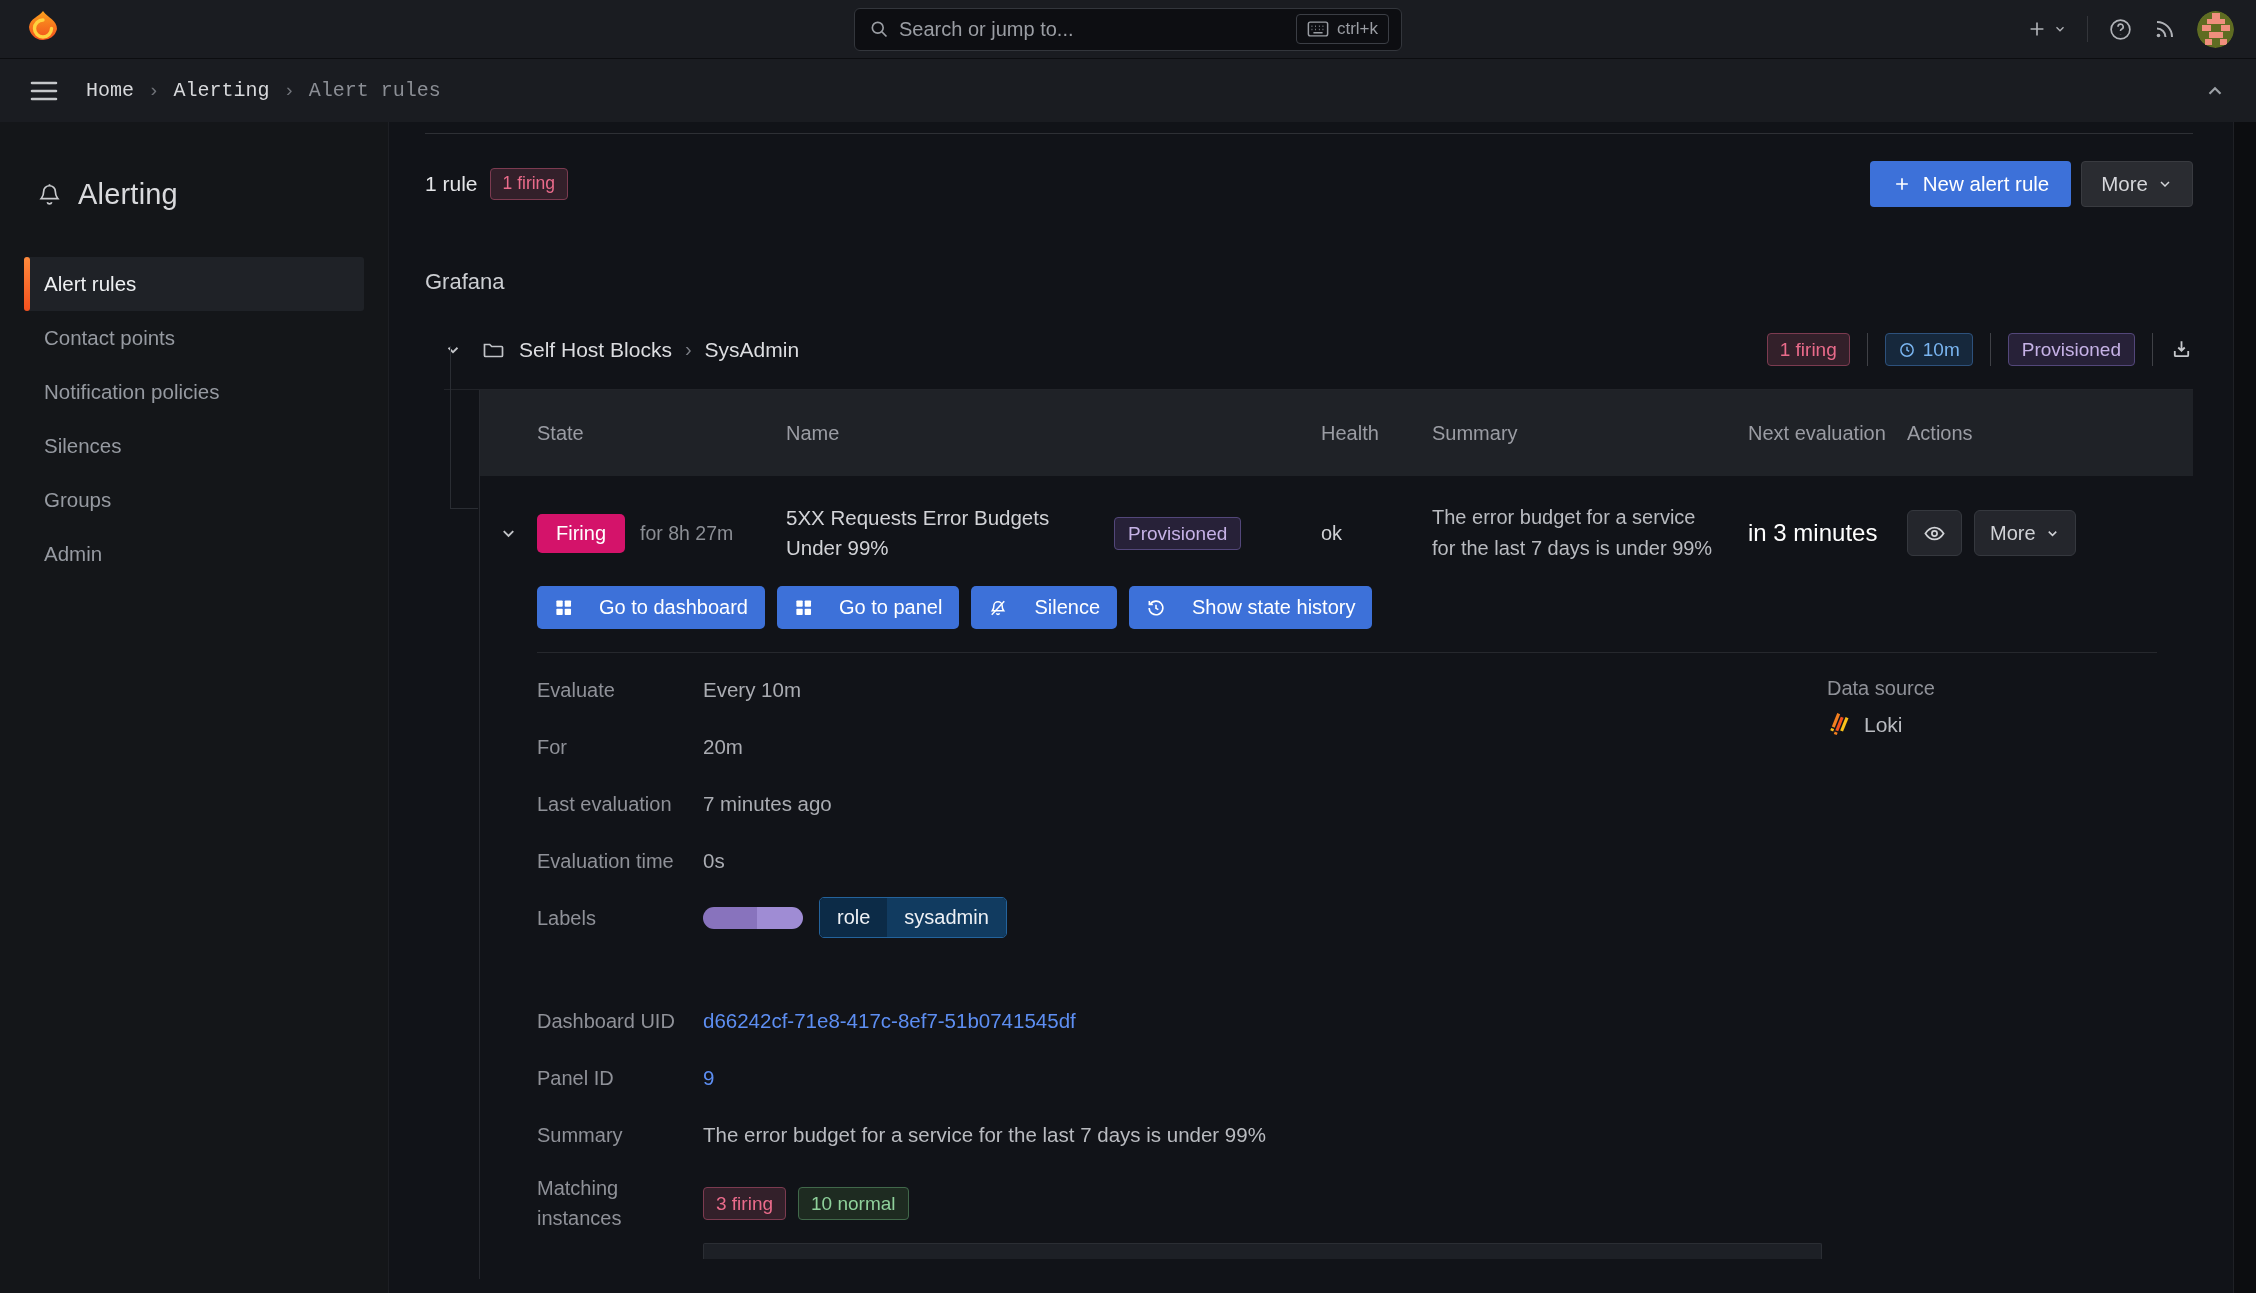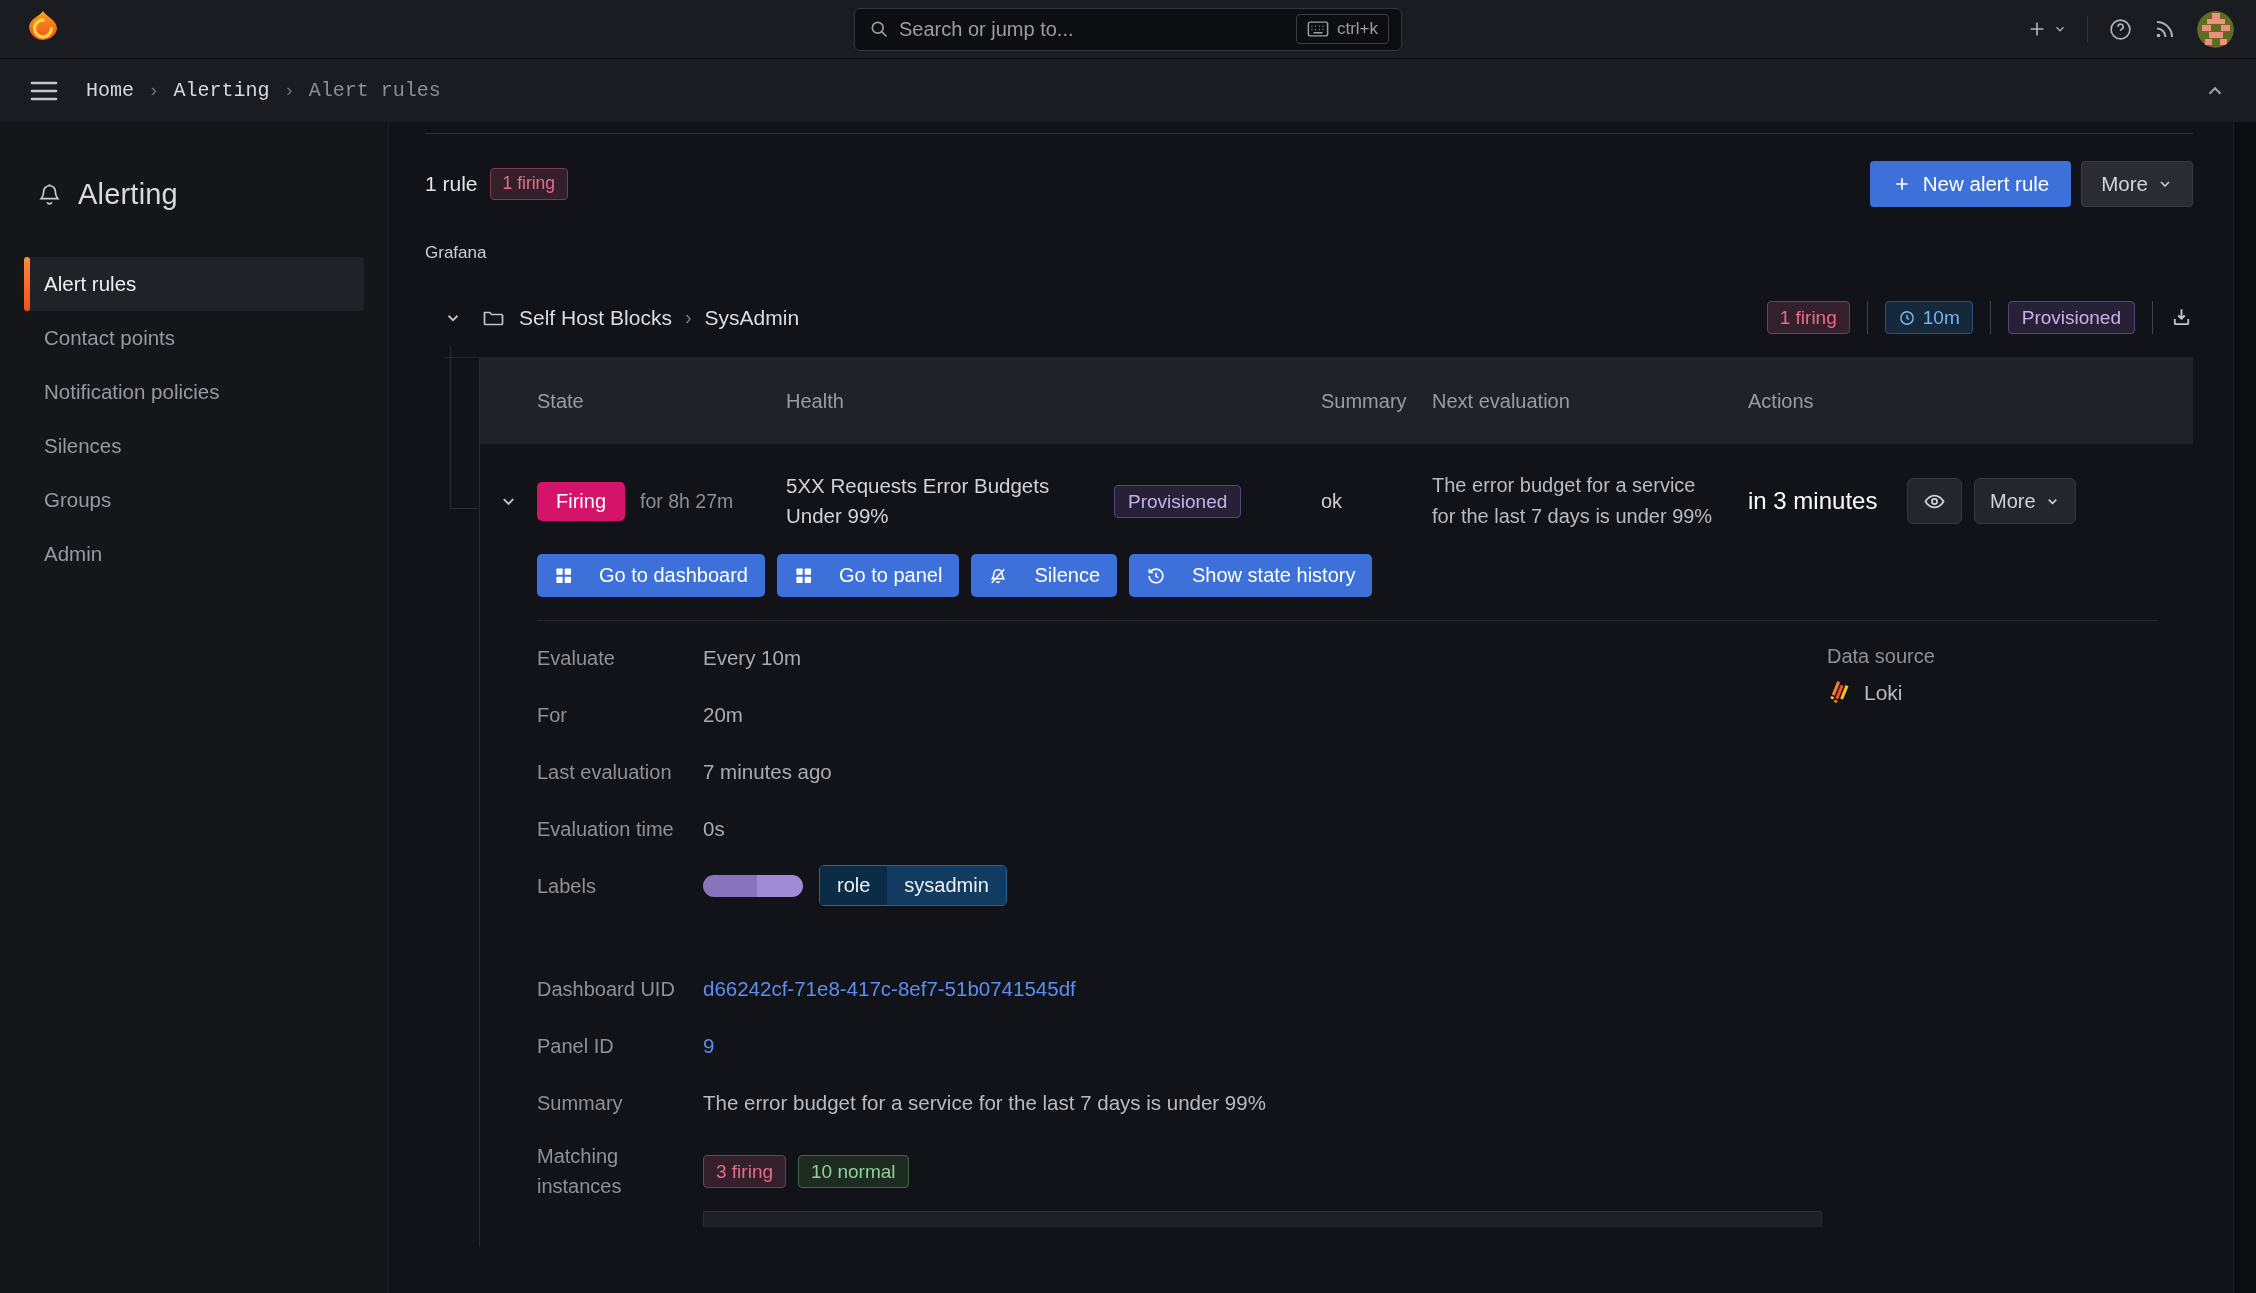--- a/index.html
+++ b/index.html
@@ -87,21 +87,21 @@
   .btn-primary {
     display:flex; align-items:center; gap:11px; background:#3d71d9; color:#fff;
     border:none; height:46px; padding:0 22px; border-radius:4px; font-size:20.5px;
     font-family:inherit; cursor:pointer;
   }
   .btn-secondary {
     display:flex; align-items:center; gap:9px; background:#2a2c31; color:#d5d6da;
     border:1px solid #393b40; height:46px; padding:0 19px; border-radius:4px;
     font-size:20.5px; font-family:inherit; cursor:pointer;
   }
-  .section-title { margin-top:36px; font-size:17px; color:#ccced2; }
+  .section-title { margin-top:62px; font-size:22px; color:#ccced2; }
 
   .group-row {
     margin-top:38px; margin-left:19px; display:flex; align-items:center;
     padding-bottom:23px; border-bottom:1px solid #222429;
   }
   .group-row .chev { color:#c2c4c8; cursor:pointer; }
   .group-row .folder { color:#c2c4c8; margin-left:19px; }
   .group-name { font-size:21px; color:#dcdde0; margin-left:14px; cursor:pointer; }
   .group-sep { color:#7a7d84; margin:0 13px; font-size:20px; }
   .group-right { margin-left:auto; display:flex; align-items:center; gap:17px; }
@@ -363,20 +363,21 @@
         </span>
       </div>
     </div>
 
     <div class="connector"></div>
 
     <div class="rules-table">
       <div class="tgrid t-header">
         <div></div>
         <div>State</div>
+        <div>Name</div>
         <div>Health</div>
         <div>Summary</div>
         <div>Next evaluation</div>
         <div>Actions</div>
       </div>
 
       <div class="tgrid t-row">
         <div class="cell-chev">
           <svg width="19" height="19" viewBox="0 0 24 24" fill="none" stroke="currentColor" stroke-width="2.4">
               <path d="M6 9l6 6 6-6"></path>

